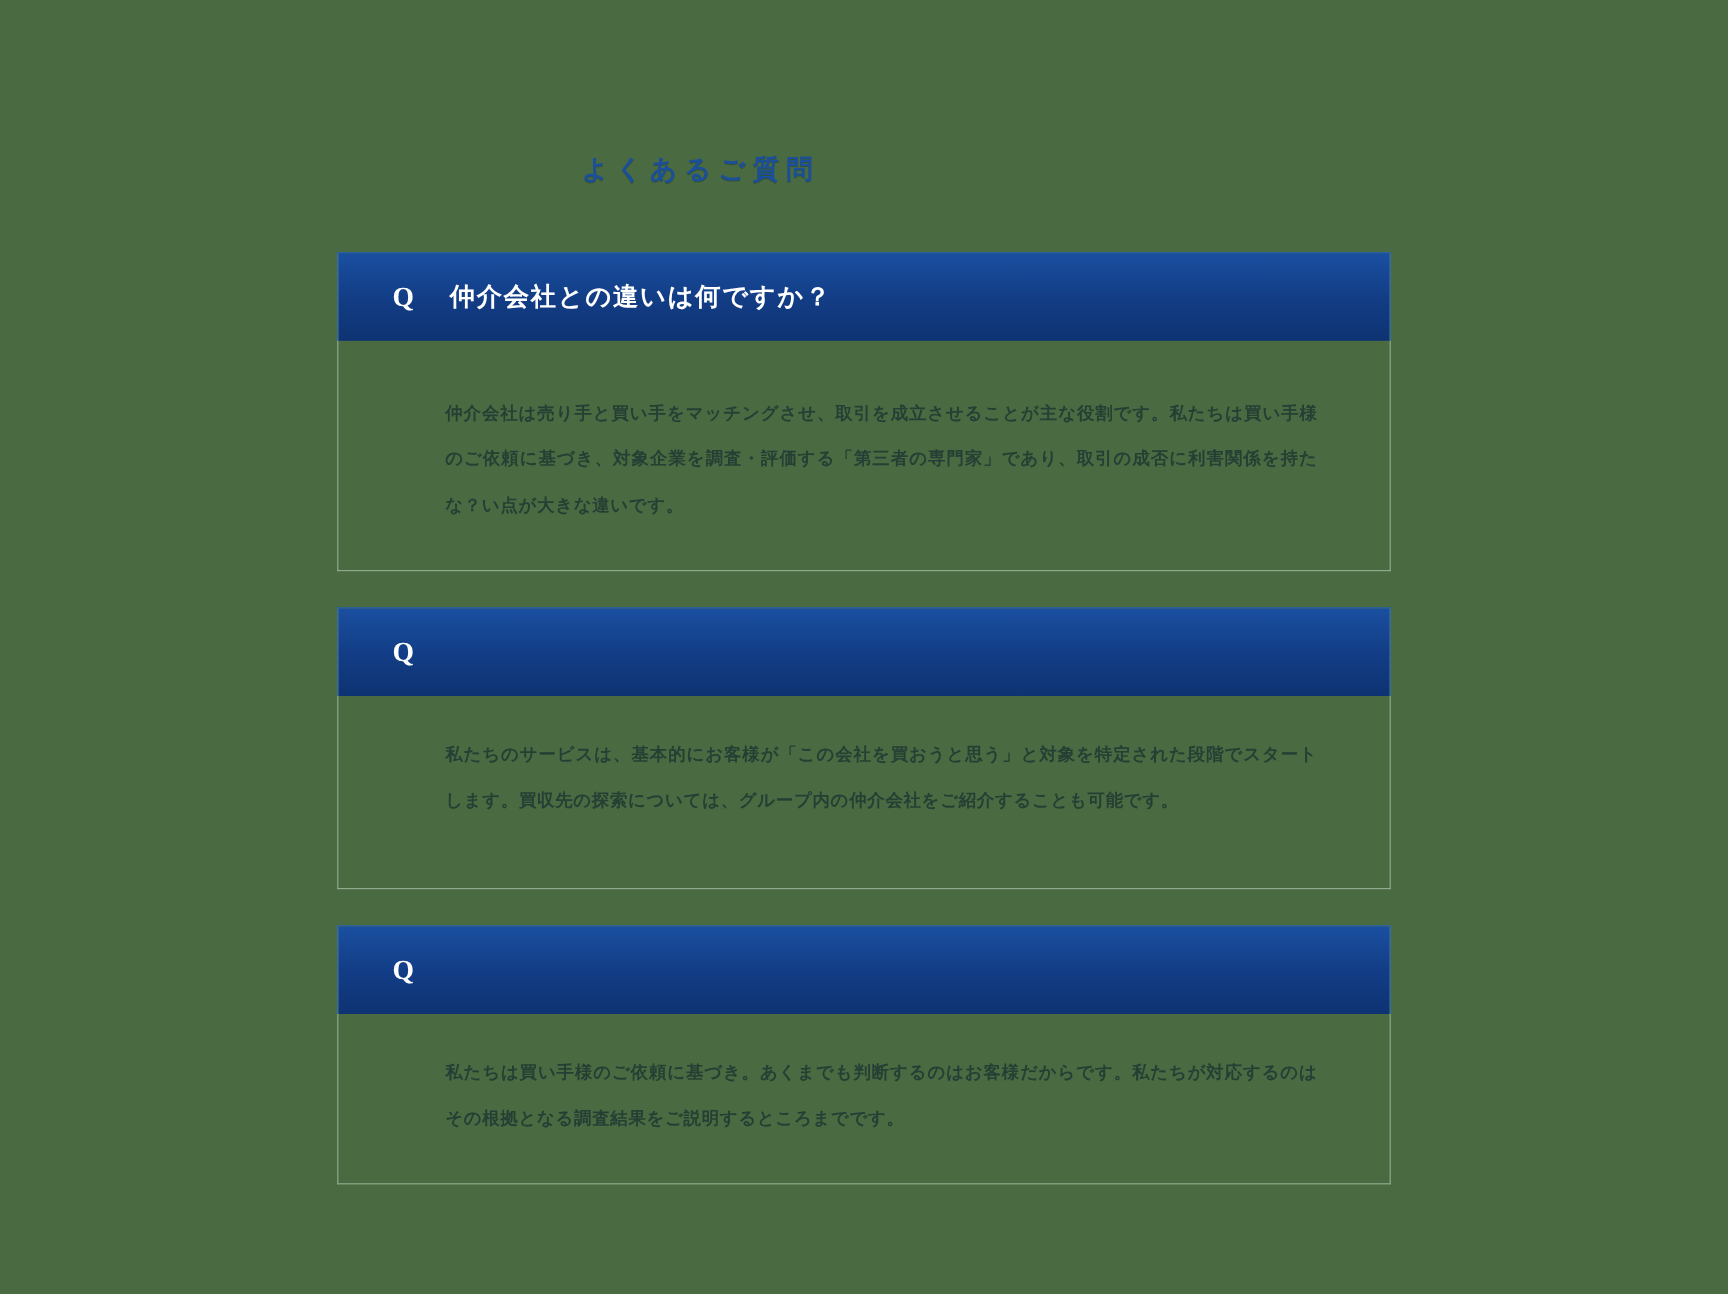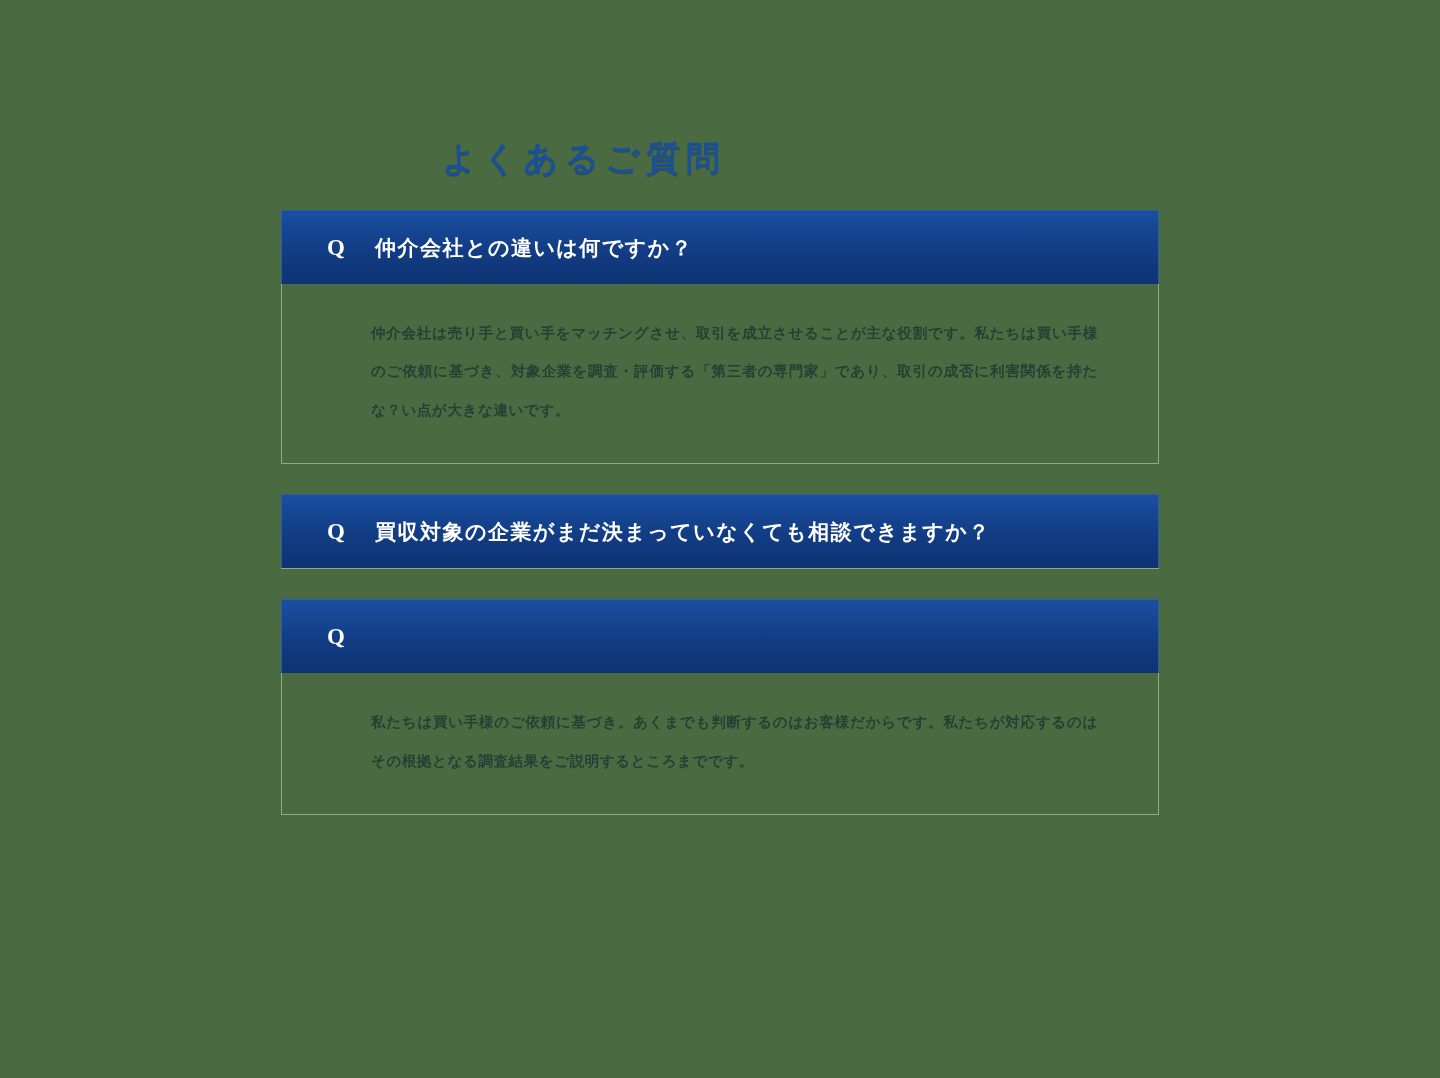--- a/index.html
+++ b/index.html
@@ -19,21 +19,21 @@
     height: 1078px;
     box-sizing: border-box;
   }
   .section-title {
     position: absolute;
     top: 108px;
     left: 0;
     width: 1168px;
     text-align: center;
     font-family: "Liberation Serif", serif;
-    font-size: 34px;
+    font-size: 22px;
     font-weight: bold;
     letter-spacing: 6px;
     color: #1a4f9c;
     text-shadow: 0 1px 0 rgba(0,0,0,0.25);
   }
   .faq-list {
     position: absolute;
     top: 210px;
     left: 281px;
     width: 878px;
@@ -59,42 +59,42 @@
   .q-mark {
     color: #ffffff;
     font-family: "Liberation Serif", serif;
     font-size: 23px;
     font-weight: bold;
     margin-right: 30px;
     line-height: 1;
   }
   .q-text {
     color: #ffffff;
-    font-family: Liberation Sans, sans-serif;
+    font-family: Liberation Serif, serif;
     font-size: 21px;
     font-weight: bold;
     letter-spacing: 1.5px;
     line-height: 1.2;
   }
   .faq-answer {
     padding: 30px 60px 34px 89px;
     box-sizing: border-box;
   }
   .a-text {
     font-family: "DejaVu Sans", sans-serif;
     font-size: 14.5px;
     font-weight: bold;
     line-height: 2.65;
     letter-spacing: 0.6px;
     color: #233c33;
     opacity: 0.92;
     margin: 0;
     text-align: justify;
   }
-  .faq-item--1 .faq-answer { min-height: 160px; }
+  .faq-item--1 .faq-answer { min-height: 160px; margin-top: 12px; }
   .faq-item--2 .faq-answer { min-height: 160px; }
   .faq-item--3 .faq-answer { min-height: 120px; }
 </style>
 </head>
 <body>
 
 <div class="page">
 
   <h2 class="section-title">よくあるご質問</h2>
 
@@ -106,21 +106,23 @@
         <span class="q-text">仲介会社との違いは何ですか？</span>
       </div>
       <div class="faq-answer">
         <p class="a-text">仲介会社は売り手と買い手をマッチングさせ、取引を成立させることが主な役割です。私たちは買い手様のご依頼に基づき、対象企業を調査・評価する「第三者の専門家」であり、取引の成否に利害関係を持たな？い点が大きな違いです。</p>
       </div>
     </div>
 
     <div class="faq-item faq-item--2">
       <div class="faq-question">
         <span class="q-mark">Q</span>
-        <span class="q-text">買収対象の企業がまだ決まっていなくても相談できますか？</span>
+      </div>
+      <div class="faq-answer">
+        <p class="a-text">私たちのサービスは、基本的にお客様が「この会社を買おうと思う」と対象を特定された段階でスタートします。買収先の探索については、グループ内の仲介会社をご紹介することも可能です。</p>
       </div>
     </div>
 
     <div class="faq-item faq-item--3">
       <div class="faq-question">
         <span class="q-mark">Q</span>
       </div>
       <div class="faq-answer">
         <p class="a-text">私たちは買い手様のご依頼に基づき。あくまでも判断するのはお客様だからです。私たちが対応するのはその根拠となる調査結果をご説明するところまでです。</p>
       </div>

